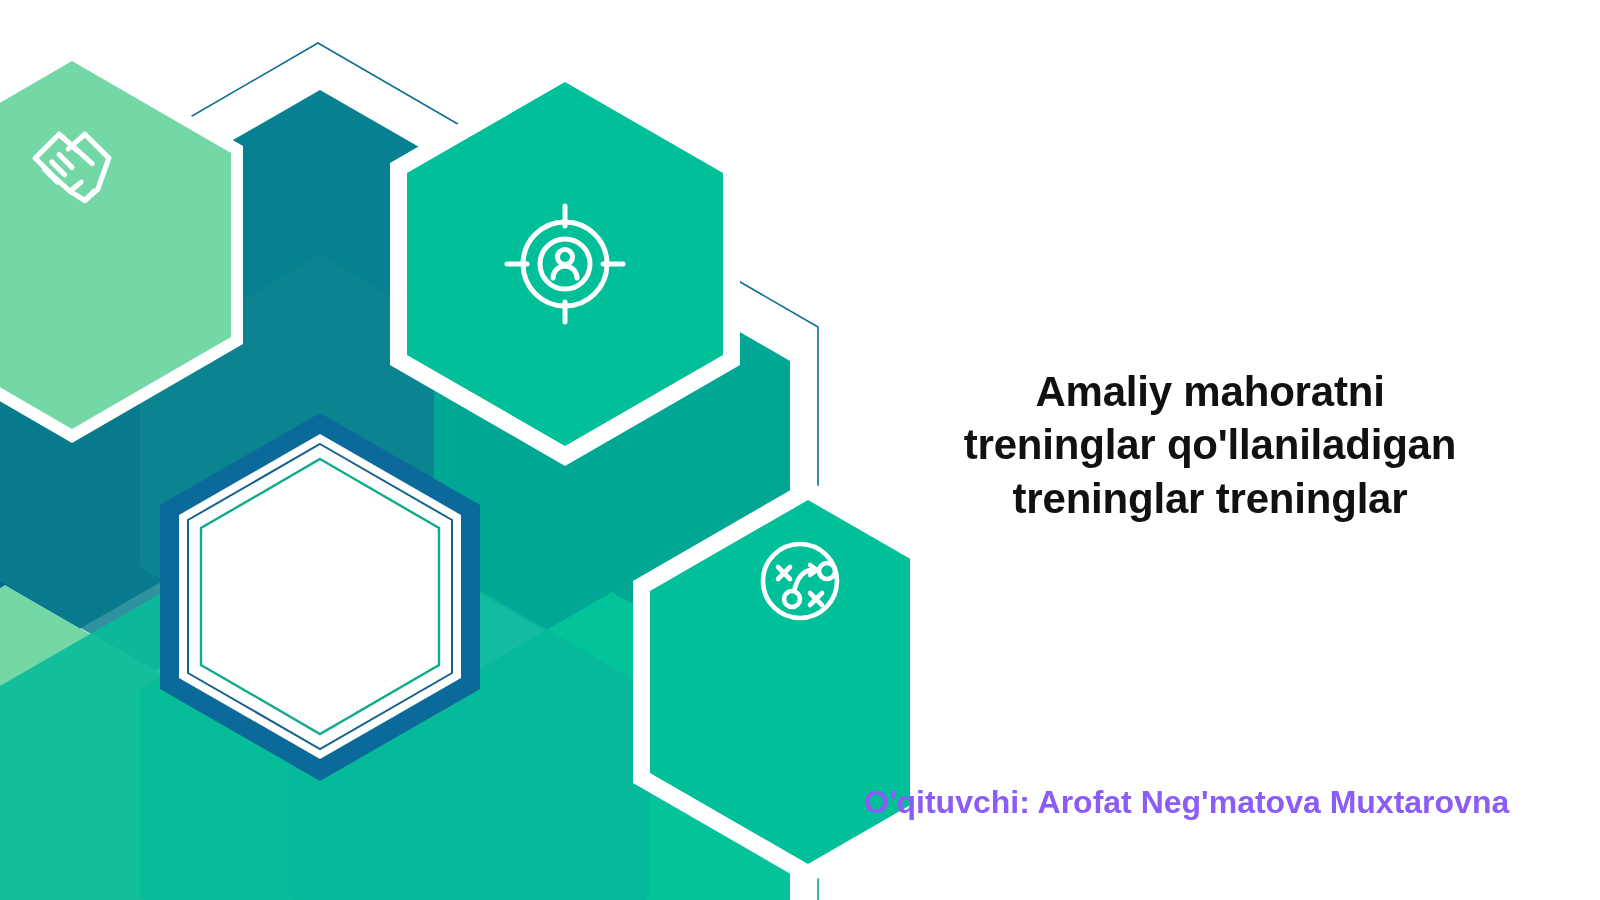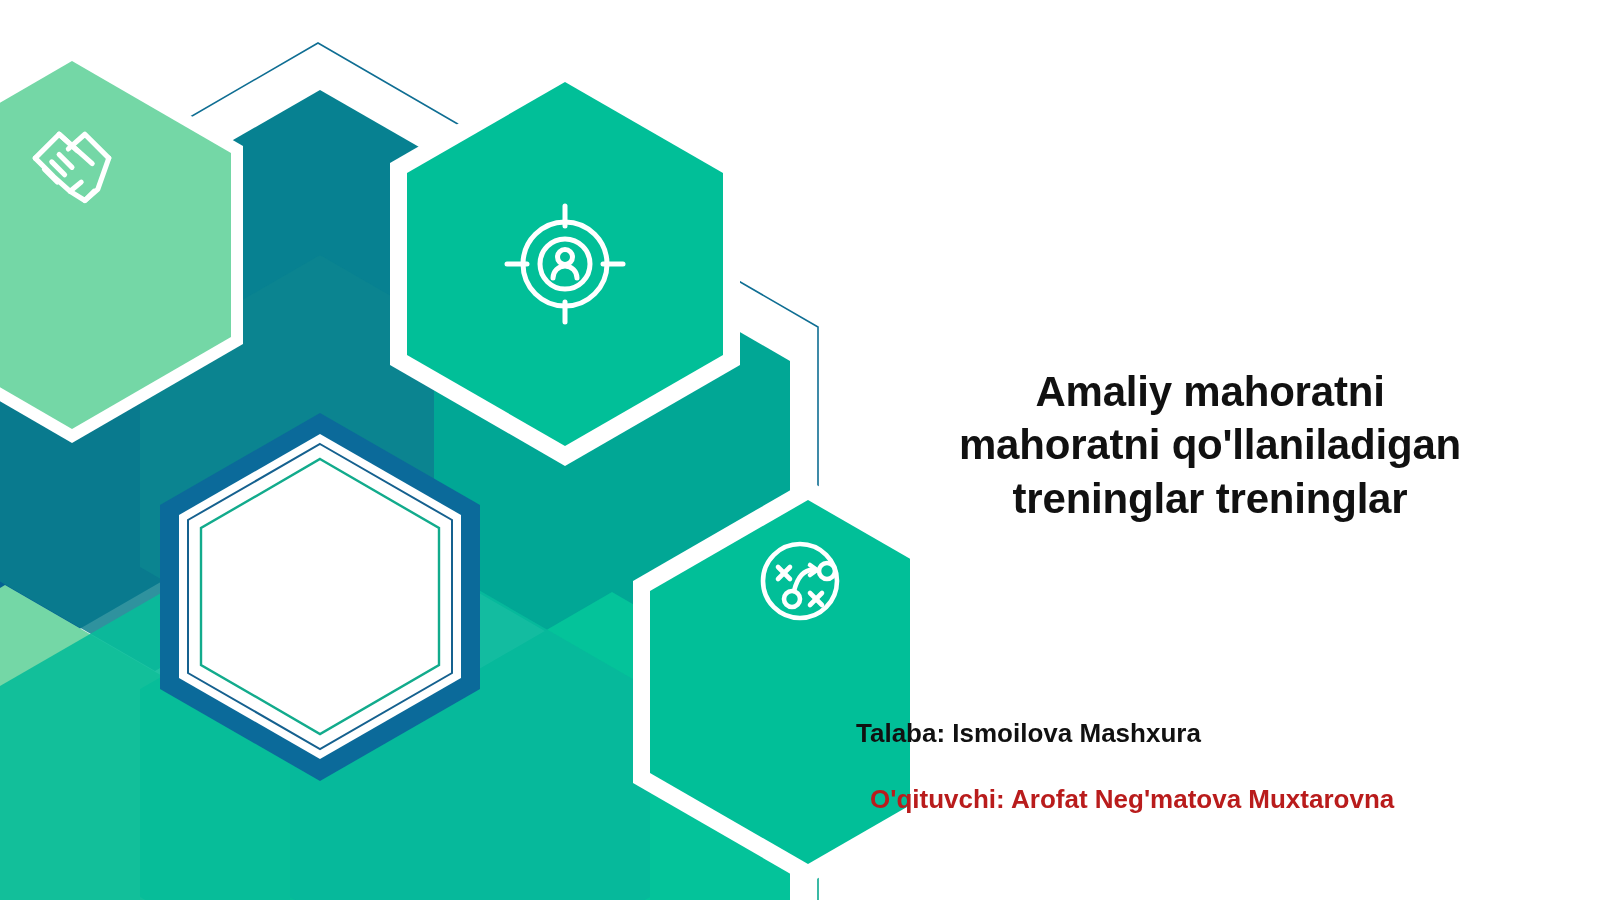--- a/index.html
+++ b/index.html
@@ -47,25 +47,25 @@
   #student {
     position: absolute;
     left: 16px;
     top: 718px;
     font-size: 26px;
     font-weight: bold;
     color: #111111;
   }
   #teacher {
     position: absolute;
-    left: 30px;
+    left: 24px;
     top: 784px;
-    font-size: 26px;
+    font-size: 32px;
     font-weight: bold;
-    color: #b91c1c;
+    color: #8b5cf6;
   }
 </style>
 </head>
 <body>
 
 <div id="slide">
 
   <svg id="hexart" viewBox="0 0 910 900" width="910" height="900" xmlns="http://www.w3.org/2000/svg">
 
     <defs>
@@ -162,23 +162,22 @@
         <path d="M 10 -16 L 17 -11 L 10 -6"></path>
       </g>
 
     </g>
   </svg>
 
   <div id="textcol">
 
     <div id="title">
       <div>Amaliy mahoratni</div>
-      <div>mahoratni qo'llaniladigan</div>
+      <div>treninglar qo'llaniladigan</div>
       <div>treninglar treninglar</div>
     </div>
 
-    <div id="student">Talaba: Ismoilova Mashxura</div>
 
     <div id="teacher">O'qituvchi: Arofat Neg'matova Muxtarovna</div>
 
   </div>
 
 </div>
 
 </body></html>

